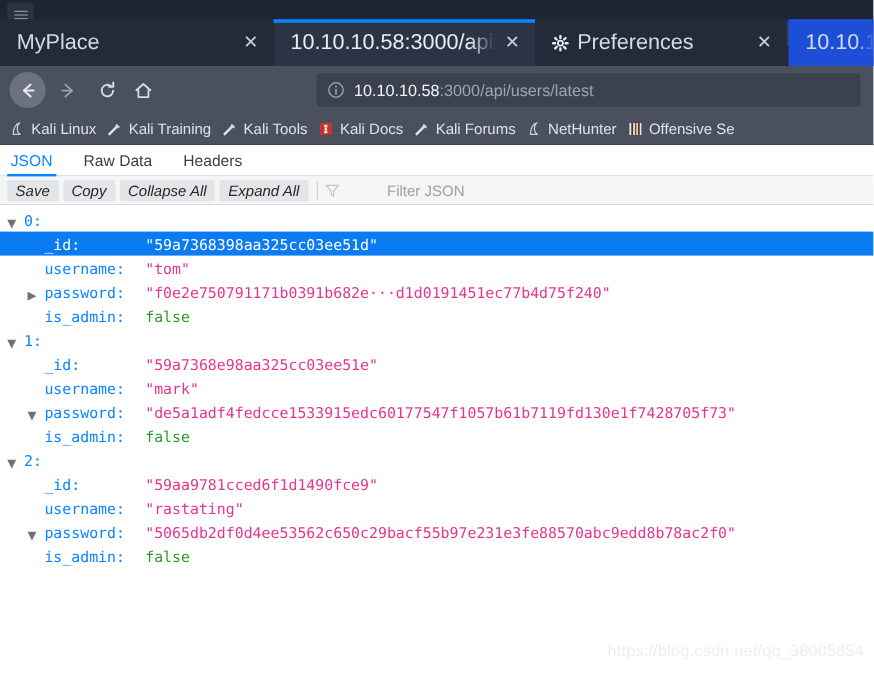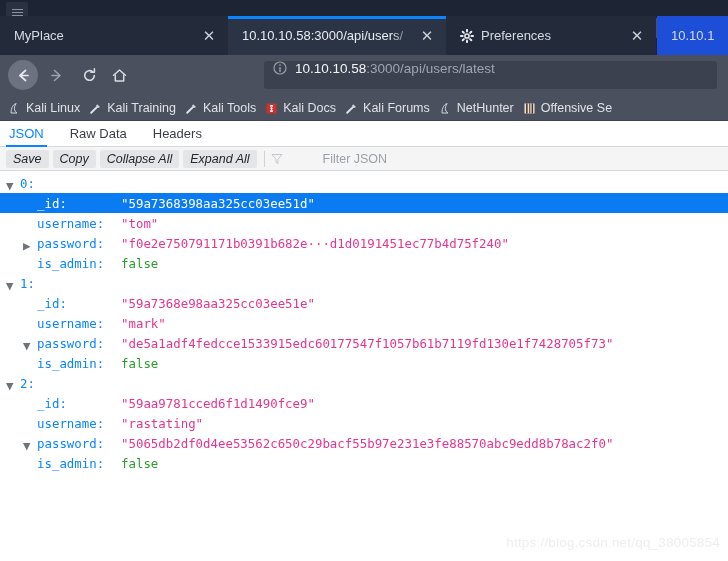--- a/index.html
+++ b/index.html
@@ -60,21 +60,21 @@
     left: 0; right: 0; top: 0;
     height: 3px;
     background: #0a84ff;
   }
   .tab.pref { width: 210px; background: #232b3b; align-items: center; }
   .tab.last { width: 72px; background: #1d4ed8; padding-right: 0; }
   .tab-label {
     flex: 1;
     white-space: nowrap;
     overflow: hidden;
-    font-size: 13px;
+    font-size: 18px;
   }
   .tab.active .tab-label {
     -webkit-mask-image: linear-gradient(to right, #000 88%, transparent 100%);
     mask-image: linear-gradient(to right, #000 88%, transparent 100%);
   }
   .tab.last .tab-label {
     -webkit-mask-image: linear-gradient(to right, #000 72%, transparent 100%);
     mask-image: linear-gradient(to right, #000 72%, transparent 100%);
   }
   .tab-close {
@@ -120,21 +120,21 @@
   }
   .navbtn.fwd { color: #9ba1ad; margin-right: 3px; }
   .urlbar {
     flex: 1;
     height: 28px;
     background: #3b414e;
     border-radius: 3px;
     margin-left: 130px;
     margin-right: 3px;
     display: flex;
-    align-items: flex-start;
+    align-items: center;
     padding: 0 9px;
     font-size: 13.5px;
     color: #b8bdc7;
   }
   .info-ico {
     width: 14px; height: 14px;
     margin-right: 8px;
     flex: 0 0 auto;
     opacity: .75;
   }
@@ -146,21 +146,21 @@
     height: 26px;
     background: #4a505e;
     display: flex;
     align-items: center;
     padding: 0 6px;
     overflow: hidden;
     border-bottom: 1px solid #3e4450;
   }
   .bm {
     display: flex;
-    align-items: flex-end;
+    align-items: center;
     color: #dfe2e7;
     font-size: 12.5px;
     padding: 0 7px 0 2px;
     white-space: nowrap;
     flex: 0 0 auto;
   }
   .bm-ico {
     width: 13px; height: 13px;
     margin-right: 5px;
     flex: 0 0 auto;

